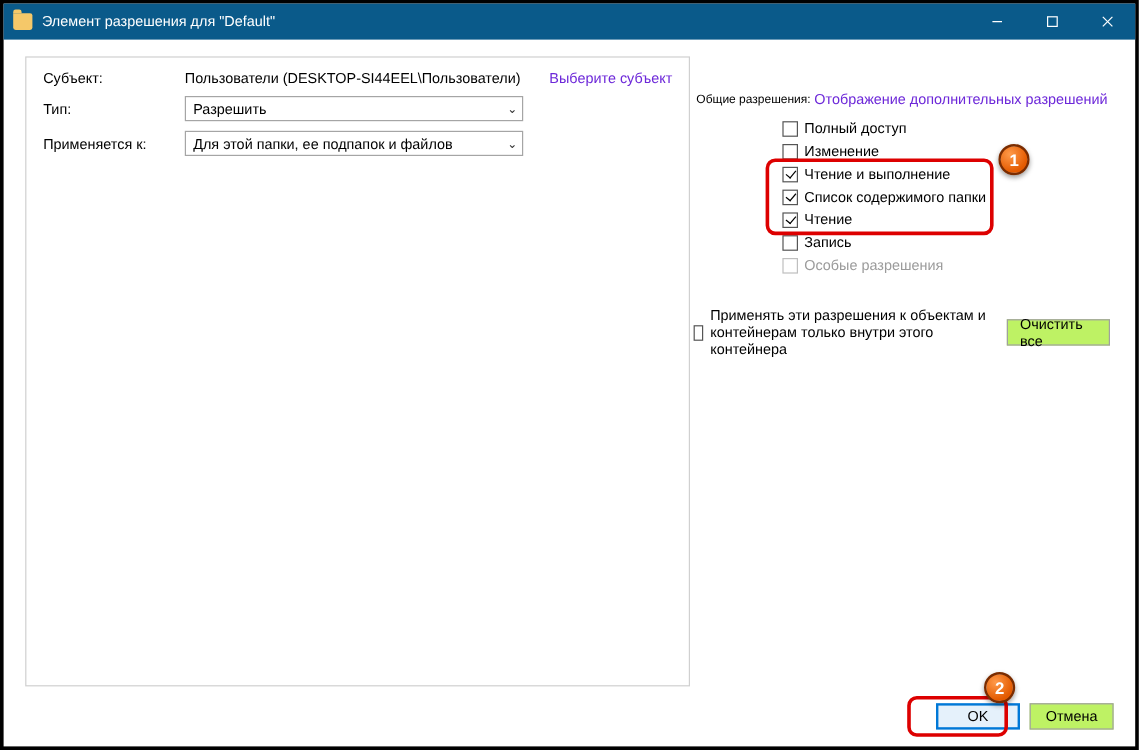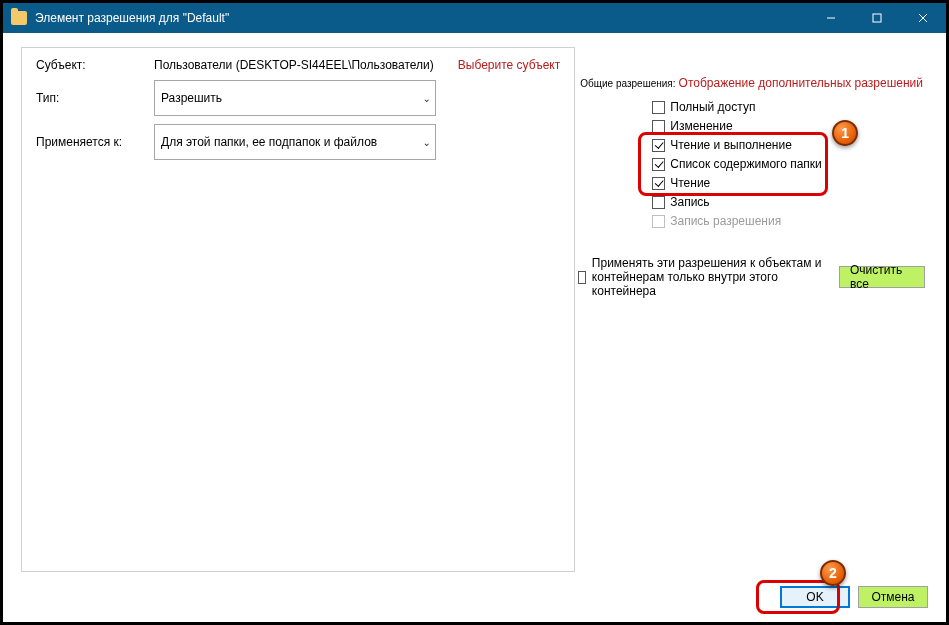--- a/index.html
+++ b/index.html
@@ -11,22 +11,22 @@
   .titlebar .title { margin-left: 8px; font-size: 12px; }
   .winbtns { position:absolute; right:0; top:0; height:30px; display:flex; }
   .winbtn { width:46px; height:30px; display:flex; align-items:center; justify-content:center; color:#fff; }
   .winbtn svg { stroke:#fff; stroke-width:1; fill:none; }
   .content { flex:1; padding: 14px 18px 8px 18px; display:flex; flex-direction:row; }
   .groupbox { border:1px solid #d0d0d0; padding:10px 14px 12px 14px; }
   .row { display:flex; align-items:center; margin-bottom:8px; }
   .row:last-child { margin-bottom:0;}
   .lbl { width:118px; color:#000; }
   .subject-val { color:#000; margin-right:24px;}
-  .link { color:#b91c1c; cursor:pointer; }
-  .dropdown { border:1px solid #a5a5a5; height:36px; width:282px; display:flex; align-items:center; padding:0 4px 0 6px; background:#fff; position:relative;}
+  .link { color:#6d28d9; cursor:pointer; }
+  .dropdown { border:1px solid #a5a5a5; height:21px; width:282px; display:flex; align-items:center; padding:0 4px 0 6px; background:#fff; position:relative;}
   .dropdown .dd-text { flex:1; color:#000;}
   .dropdown .dd-arrow { font-size:10px; color:#333; }
   .perm-section { margin-top:14px; flex:1; border:1px solid transparent; padding:0 2px;}
   .perm-head { display:flex; justify-content:space-between; align-items:center; margin:14px 2px 8px 2px;}
   .perm-title { color:#000; font-size:10px;}
   .perm-list { margin-left:74px; position:relative; }
   .perm-item { display:flex; align-items:center; height:18px; margin-bottom:1px;}
   .cb { width:13px; height:13px; border:1px solid #555; margin-right:5px; display:flex; align-items:center; justify-content:center; background:#fff;}
   .cb.checked::after { content:""; width:4px; height:7px; border:solid #000; border-width:0 1.5px 1.5px 0; transform:rotate(40deg) translateY(-1px);}
   .cb.disabled { border-color:#bfbfbf;}
@@ -121,21 +121,21 @@
         <div class="perm-item">
           <div class="cb checked"></div>
           <span class="perm-label">Чтение</span>
         </div>
         <div class="perm-item">
           <div class="cb"></div>
           <span class="perm-label">Запись</span>
         </div>
         <div class="perm-item">
           <div class="cb disabled"></div>
-          <span class="perm-label disabled">Запись разрешения</span>
+          <span class="perm-label disabled">Особые разрешения</span>
         </div>
 
         <div class="highlight-box" style="left:-14px; top:34px; width:190px; height:64px;"></div>
         <div class="badge" style="left:180px; top:22px;">1</div>
       </div>
 
       <div class="apply-row">
         <div class="cb"></div>
         <span class="lbl2">Применять эти разрешения к объектам и контейнерам только внутри этого контейнера</span>
         <div class="spacer"></div>

